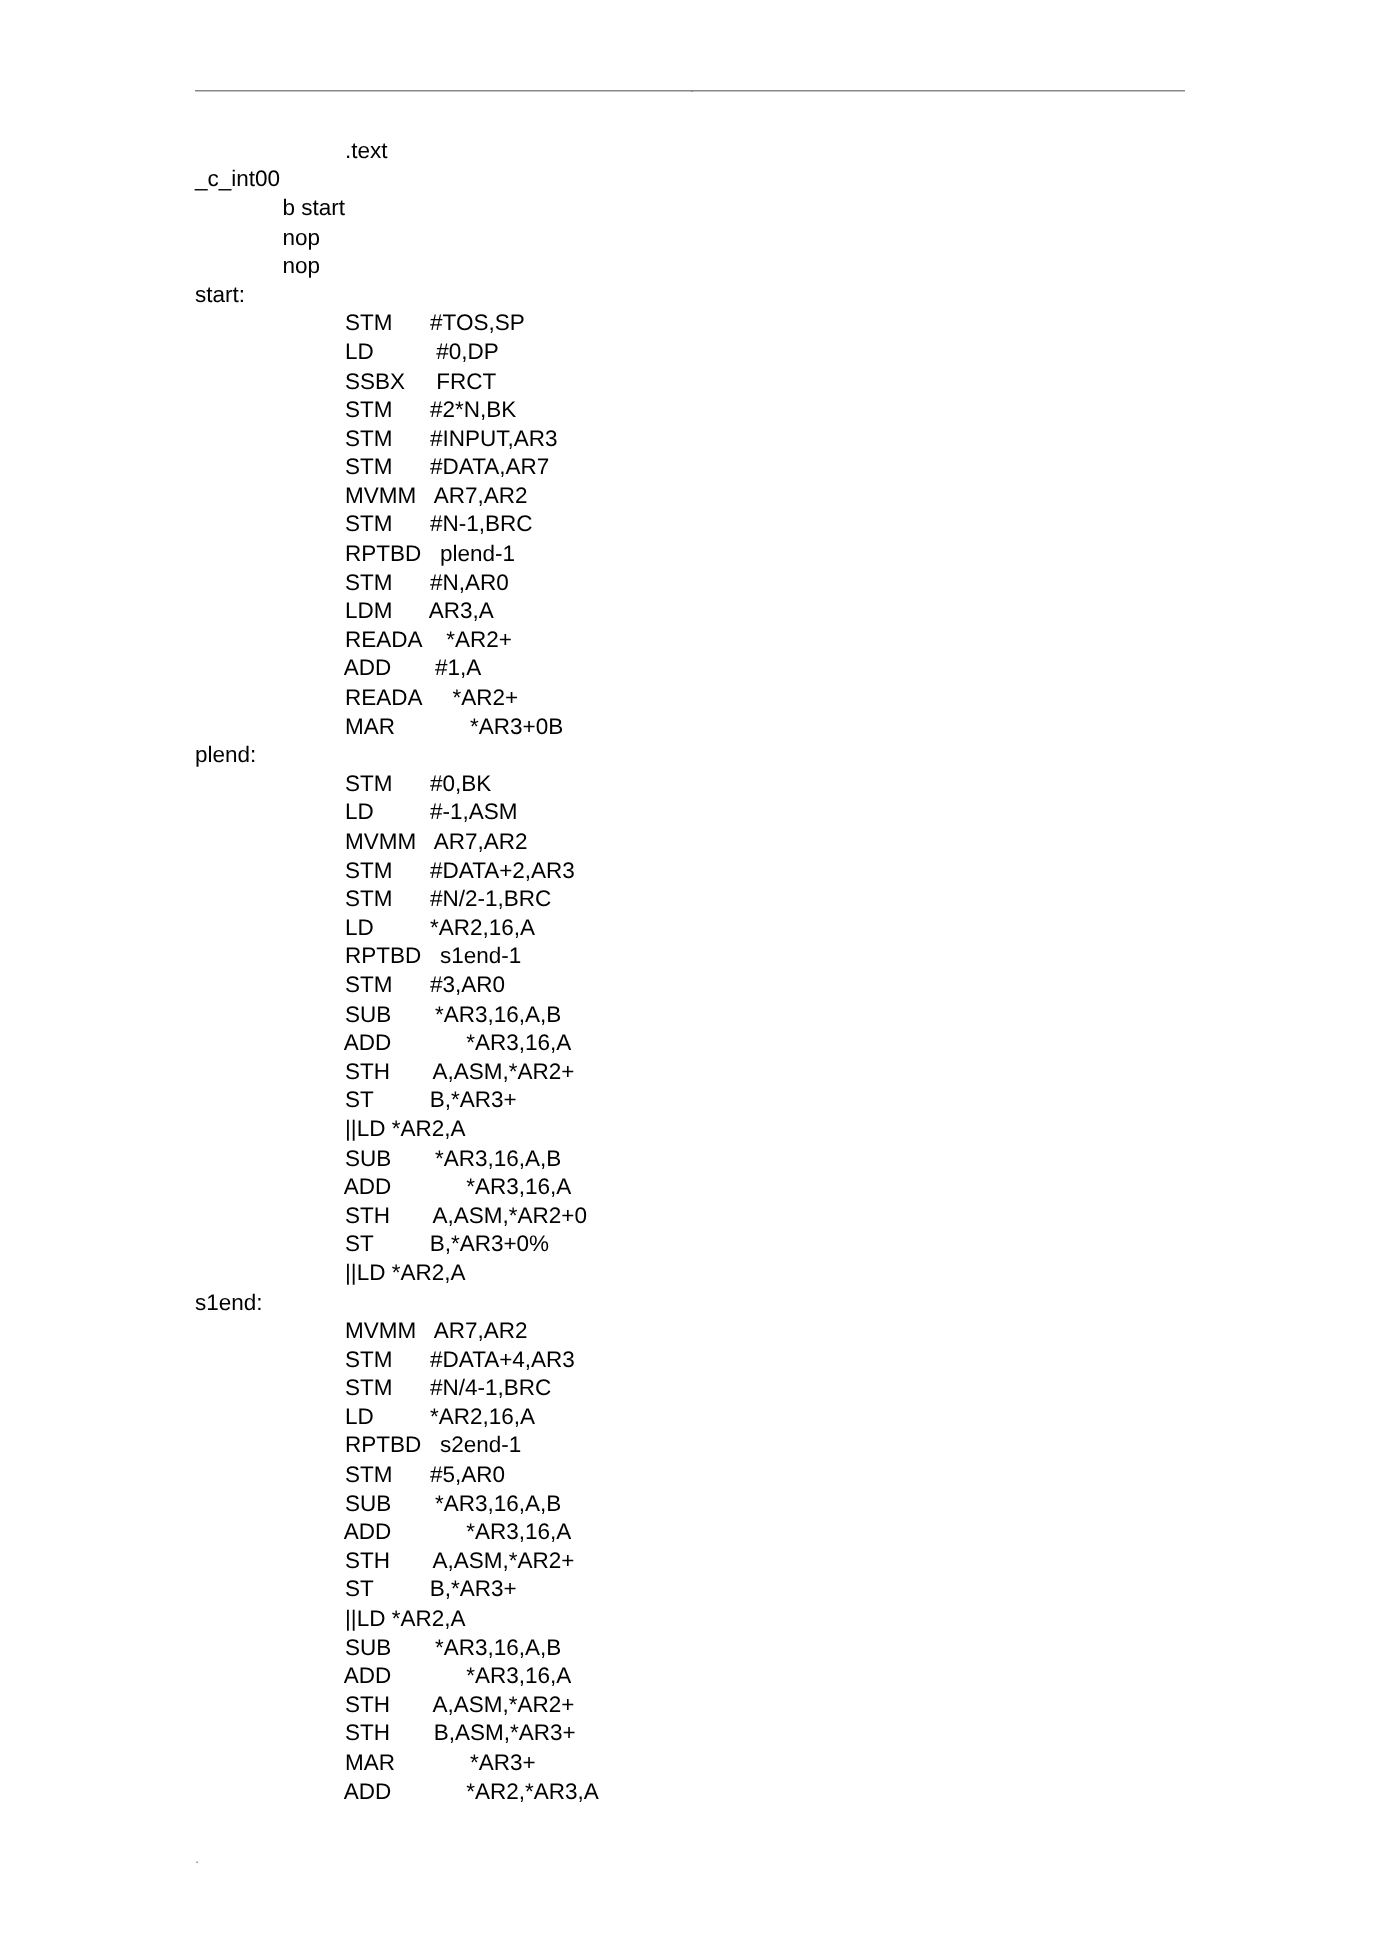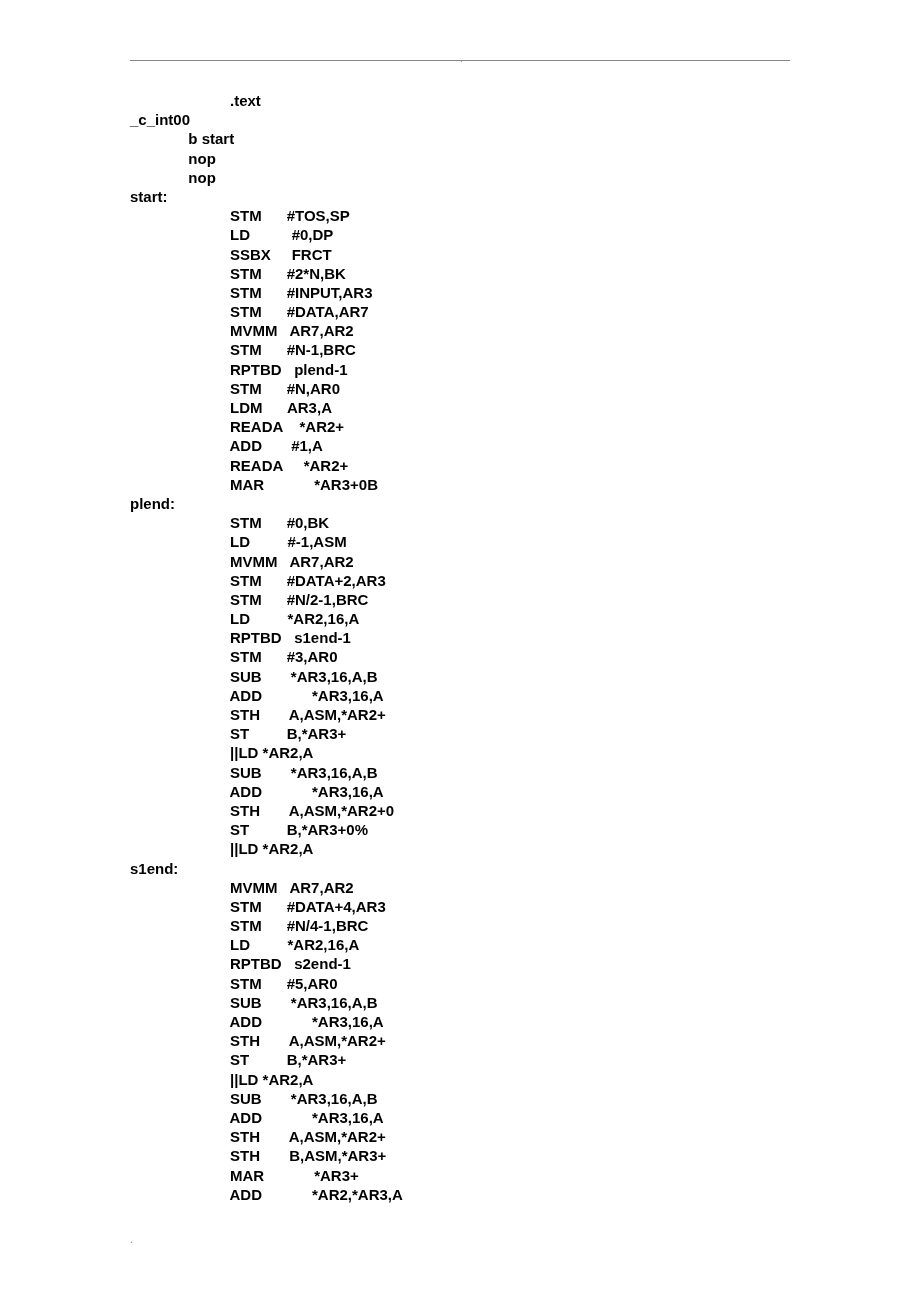--- a/index.html
+++ b/index.html
@@ -25,21 +25,20 @@
       left: 50%;
       font-size: 10px;
       color: #888;
     }
     pre.code {
       font-family: "Helvetica Neue", Arial, sans-serif;
       font-size: 15px;
       line-height: 1.28;
       white-space: pre;
       margin: 0;
-      font-weight: bold;
     }
     .footer-dot {
       margin-top: 30px;
       font-size: 10px;
       color: #888;
       padding-left: 0;
     }
   </style>
 </head>
 <body>

